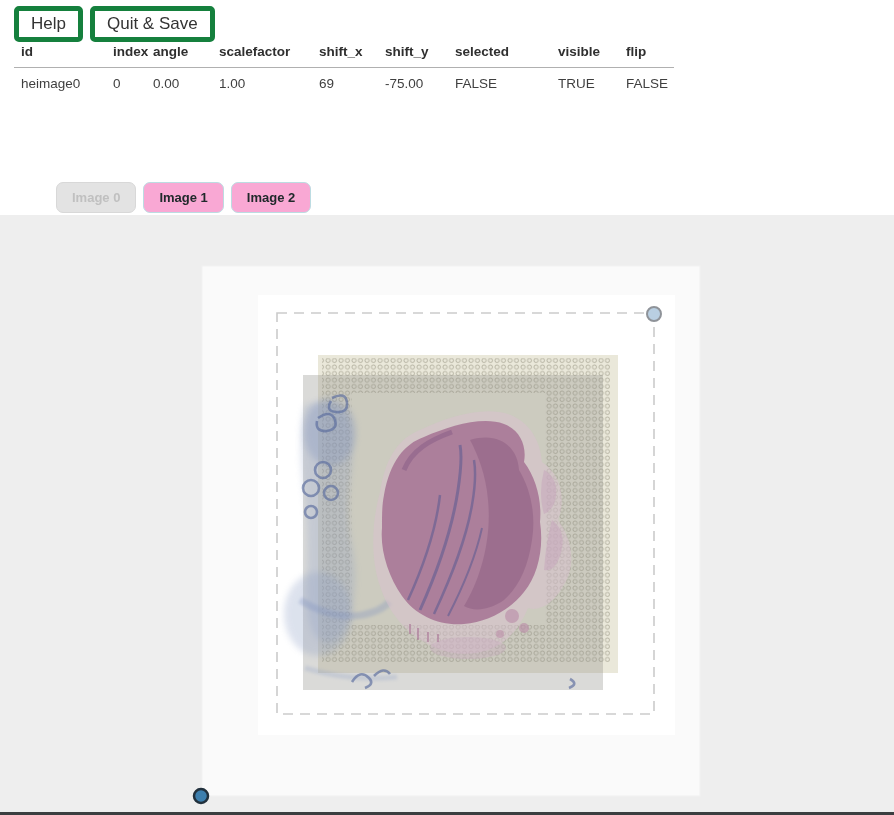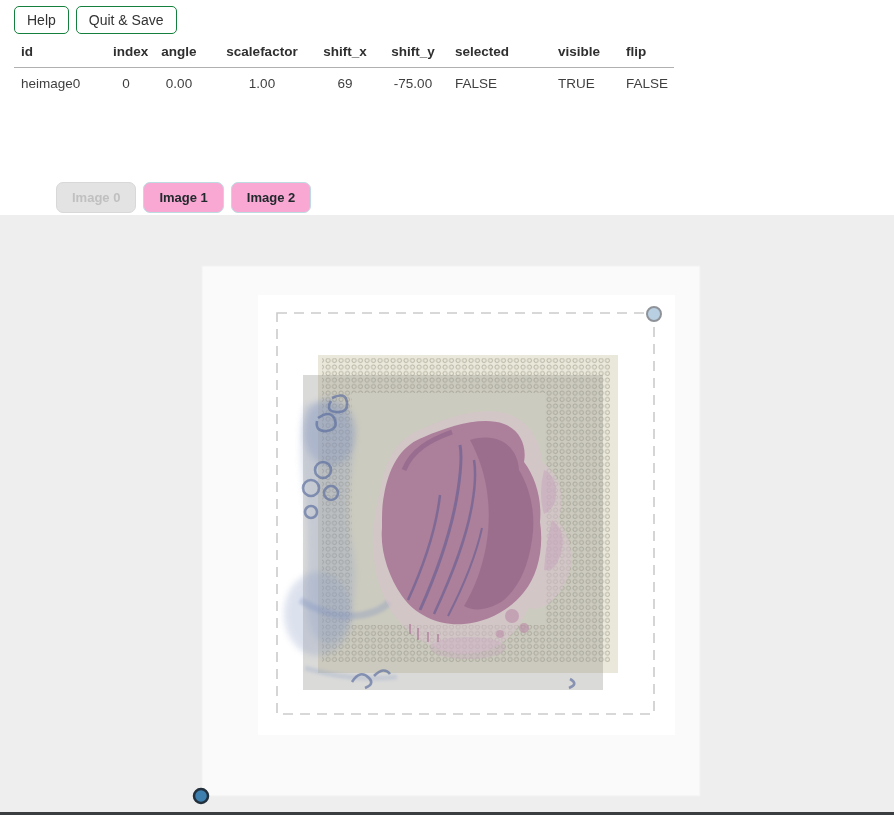--- a/index.html
+++ b/index.html
@@ -1,30 +1,30 @@
 <!DOCTYPE html>
 <html><head>
 <meta charset="utf-8">
 <style>
   html,body{margin:0;padding:0;}
   body{width:894px;height:815px;background:#ffffff;font-family:"Liberation Sans",sans-serif;overflow:hidden;}
   .page{position:relative;width:894px;height:815px;background:#ffffff;}
 
   
   .toolbar{position:absolute;top:6px;left:14px;display:flex;gap:7px;}
-  .btn{display:inline-block;padding:5px 12px;border:1px solid #15803d;border-radius:5px;
-       background:#ffffff;color:#333333;font-size:14px;line-height:16px;cursor:pointer;white-space:nowrap;}
+  .btn{display:inline-block;padding:5px 12px;border:5px solid #15803d;border-radius:5px;
+       background:#ffffff;color:#333333;font-size:17px;line-height:16px;cursor:pointer;white-space:nowrap;}
 
   
   table.imgtable{position:absolute;top:38px;left:14px;width:660px;border-collapse:collapse;
        table-layout:fixed;font-size:13.5px;color:#3f3f3f;}
   table.imgtable th{font-weight:bold;color:#2f2f2f;padding:6px 7px 8px 7px;border-bottom:1px solid #b0b0b0;}
   table.imgtable td{padding:8px 7px;border-bottom:1px solid #dcdcdc;}
   table.imgtable tr:last-child td{border-bottom:none;}
-  .num{text-align:center;}
+  .num{text-align:left;}
   .txt{text-align:left;margin-left:44px;}
 
   
   .tabs{position:absolute;top:182px;left:14px;display:flex;gap:7px;margin-left:42px;}
   .tab{padding:7px 15px;border-radius:7px;font-size:13px;font-weight:bold;cursor:pointer;white-space:nowrap;}
   .tab.enabled{background:#f9a8d4;border:1px solid #bcdce2;color:#20292b;}
   .tab.disabled{background:#e3e3e3;border:1px solid #d8d8d8;color:#c0c0c0;cursor:default;}
 
   
   .main{position:absolute;top:215px;left:0;width:894px;height:600px;background:#eeeeee;}

